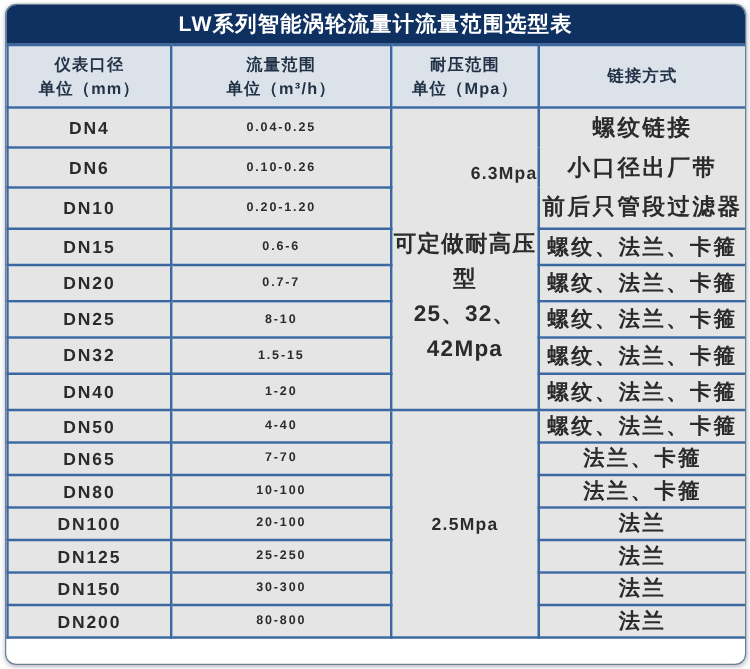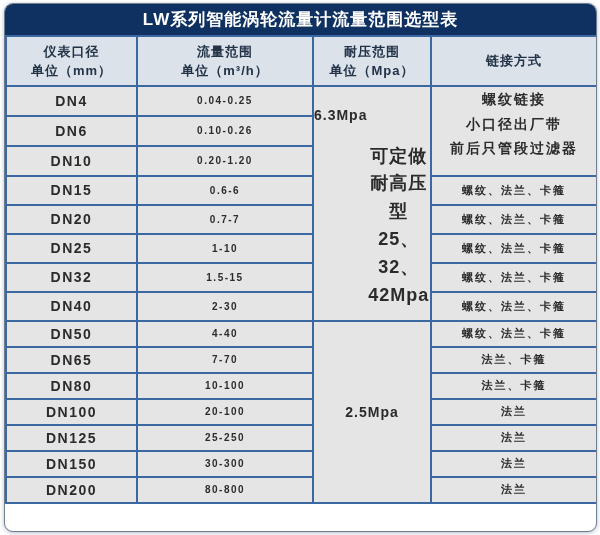--- a/index.html
+++ b/index.html
@@ -29,24 +29,24 @@
     background:#dbe2ea; color:#223247; height:48px;
     font-size:13px; font-weight:bold; line-height:1.5;
     white-space:pre-line; letter-spacing:1px;
   }
   tbody td { background:#e5e5e5; color:#2b2b2b; font-weight:bold; }
   tr.g1 { height:29px; }
   tr.g2 { height:26px; }
   .dn-cell   { font-size:14px; letter-spacing:1.5px; }
   .flow-cell { font-size:10px; letter-spacing:1.5px; }
   .press-cell { font-size:14px; letter-spacing:1px; }
-  .press-inner { display:flex; flex-direction:row; align-items:flex-start; justify-content:center; height:100%; padding-top:10px; box-sizing:border-box; }
+  .press-inner { display:flex; flex-direction:column; align-items:flex-end; justify-content:center; height:100%; padding-top:10px; box-sizing:border-box; }
   .press-note { margin-top:36px; font-size:18px; line-height:1.55; white-space:pre-line; letter-spacing:1px; }
-  .link-cell { font-size:11px; letter-spacing:2px; }
-  .link-merged { white-space:pre-line; line-height:1.75; font-size:14px; letter-spacing:2px; vertical-align:middle; padding-bottom:14px; }
+  .link-cell { font-size:17px; letter-spacing:2px; }
+  .link-merged { white-space:pre-line; line-height:1.75; font-size:18px; letter-spacing:2px; vertical-align:middle; }
 </style>
 </head>
 <body>
 
 <div class="card">
   <div class="titlebar">LW系列智能涡轮流量计流量范围选型表</div>
   <table>
     <colgroup>
         <col class="c1">
         <col class="c2">
@@ -92,31 +92,31 @@
         <td class="flow-cell">0.6-6</td>
         <td class="link-cell">螺纹、法兰、卡箍</td>
       </tr>
       <tr class="g1">
         <td class="dn-cell">DN20</td>
         <td class="flow-cell">0.7-7</td>
         <td class="link-cell">螺纹、法兰、卡箍</td>
       </tr>
       <tr class="g1">
         <td class="dn-cell">DN25</td>
-        <td class="flow-cell">1-10</td>
+        <td class="flow-cell">8-10</td>
         <td class="link-cell">螺纹、法兰、卡箍</td>
       </tr>
       <tr class="g1">
         <td class="dn-cell">DN32</td>
         <td class="flow-cell">1.5-15</td>
         <td class="link-cell">螺纹、法兰、卡箍</td>
       </tr>
       <tr class="g1">
         <td class="dn-cell">DN40</td>
-        <td class="flow-cell">2-30</td>
+        <td class="flow-cell">1-20</td>
         <td class="link-cell">螺纹、法兰、卡箍</td>
       </tr>
       <tr class="g2">
         <td class="dn-cell">DN50</td>
         <td class="flow-cell">4-40</td>
         <td class="press-cell" rowspan="8">2.5Mpa</td>
         <td class="link-cell">螺纹、法兰、卡箍</td>
       </tr>
       <tr class="g2">
         <td class="dn-cell">DN65</td>

